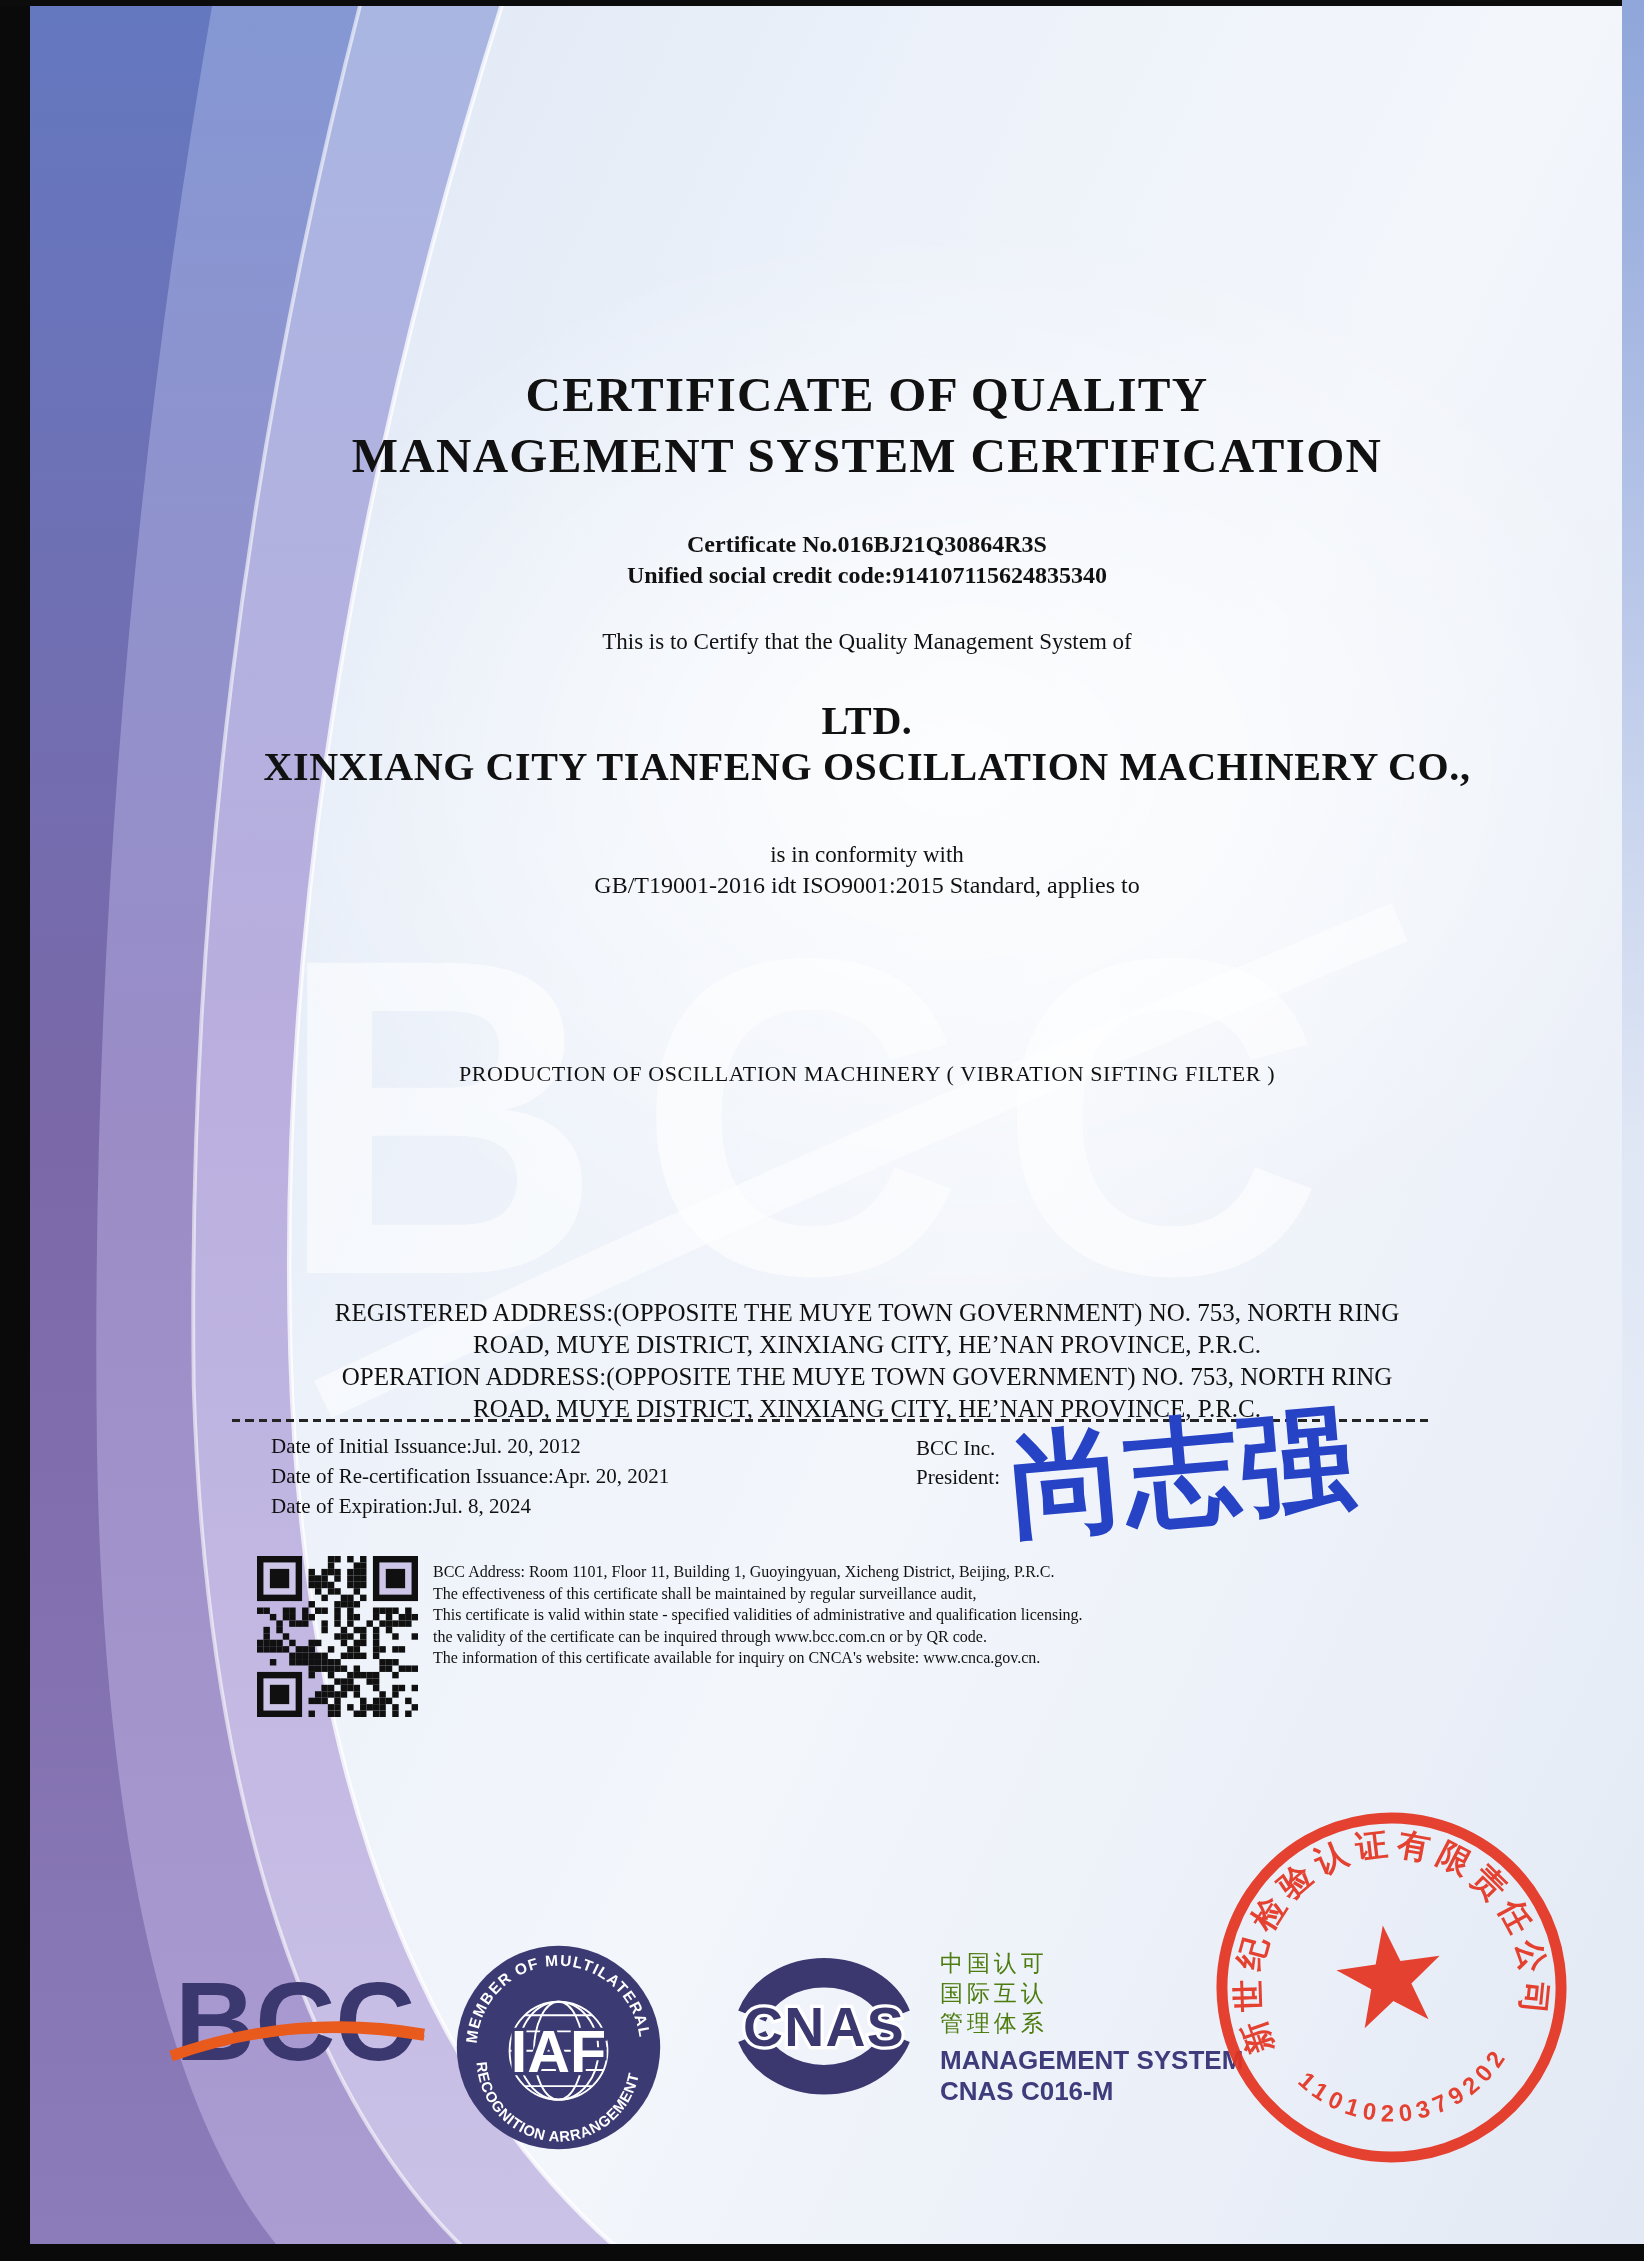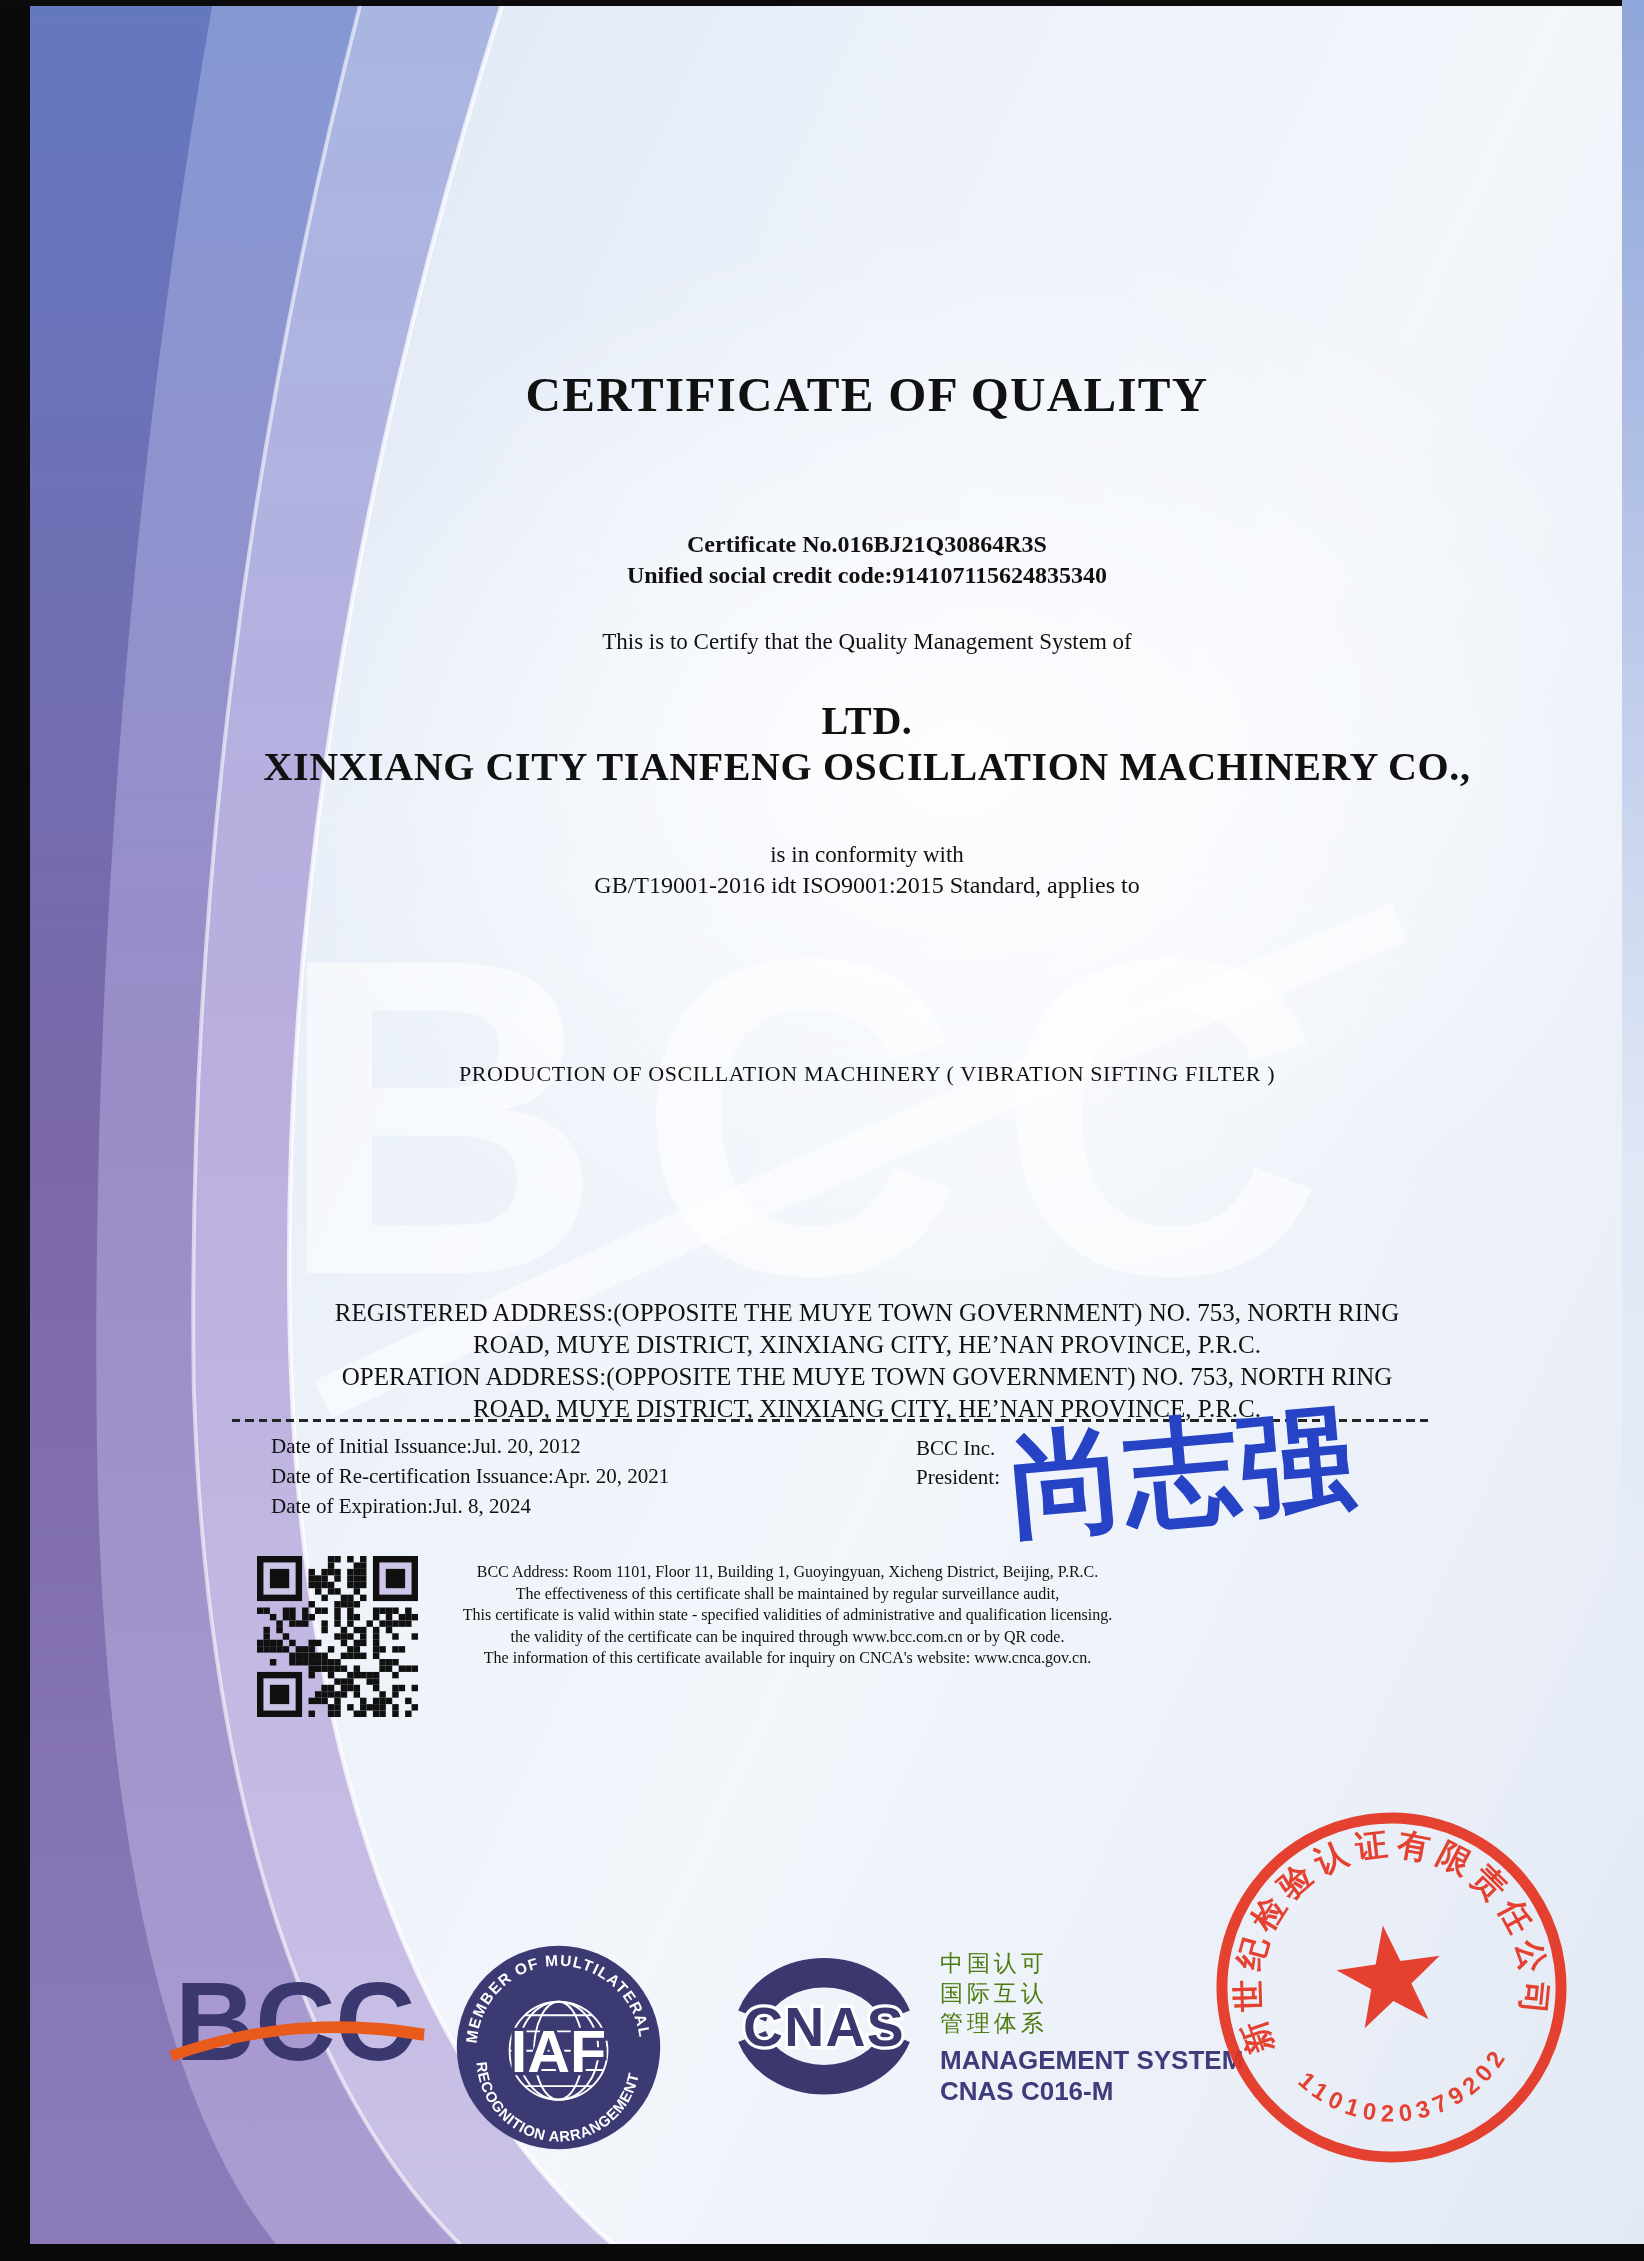--- a/index.html
+++ b/index.html
@@ -29,21 +29,21 @@
   .company{font-weight:bold;font-size:40px;line-height:46px;letter-spacing:0.6px;}
   .scope{font-size:22px;letter-spacing:0.6px;}
   .addr{font-size:25px;line-height:32px;}
   .dashline{left:232px;top:1419px;width:1197px;height:3.2px;
     background:repeating-linear-gradient(90deg,#242424 0 8.4px,rgba(0,0,0,0) 8.4px 13.5px);}
   .dates{left:271px;top:1431px;width:426px;text-align:left;font-size:21px;line-height:30px;}
   .issuer{left:916px;top:1436px;font-size:21px;}
   .president{left:916px;top:1465px;font-size:21px;}
   .signature{left:1009px;top:1396px;font-size:115px;font-weight:bold;color:#2743c5;
     transform:rotate(-5deg);white-space:nowrap;}
-  .fineprint{left:433px;top:1561px;width:709px;font-size:16px;line-height:21.6px;text-align:center;}
+  .fineprint{left:433px;top:1561px;width:709px;font-size:16px;line-height:21.6px;text-align:left;}
   .qr{left:257px;top:1556px;}
   
   .bcc-logo{left:175px;top:1967px;width:258px;height:129px;}
   .bcc-letters{position:absolute;left:0;top:0;font-family:"Liberation Sans",sans-serif;
     font-weight:bold;font-size:111px;letter-spacing:0;color:#3b3870;line-height:111px;}
   .bcc-swoosh{position:absolute;left:-9px;top:0;}
   .accred{left:940px;top:1949px;width:361px;text-align:left;}
   .accred .cn{font-size:23px;line-height:30px;color:#4d7c0f;letter-spacing:3.9px;}
   .accred .en{font-family:"Liberation Sans",sans-serif;font-weight:bold;font-size:26px;
     line-height:31px;color:#3f3c7c;letter-spacing:0;}
@@ -82,20 +82,21 @@
   <path d="M500,2170 Q1320,1780 2170,1430" stroke="rgba(255,255,255,.5)" stroke-width="64" fill="none"></path>
 </svg>
 
 <div class="abs edge-left"></div>
 <div class="abs edge-top"></div>
 <div class="abs edge-bottom"></div>
 <div class="abs edge-right"></div>
 
 <div class="c title" style="top:364px;">
   <div>CERTIFICATE OF QUALITY</div>
+  <div>MANAGEMENT SYSTEM CERTIFICATION</div>
 </div>
 
 <div class="c sub-bold" style="top:531px;">Certificate No.016BJ21Q30864R3S</div>
 <div class="c sub-bold" style="top:562px;">Unified social credit code:914107115624835340</div>
 
 <div class="c plain36" style="top:629px;">This is to Certify that the Quality Management System of</div>
 
 <div class="c company" style="top:698px;">
   <div>LTD.</div>
   <div>XINXIANG CITY TIANFENG OSCILLATION MACHINERY CO.,</div>

